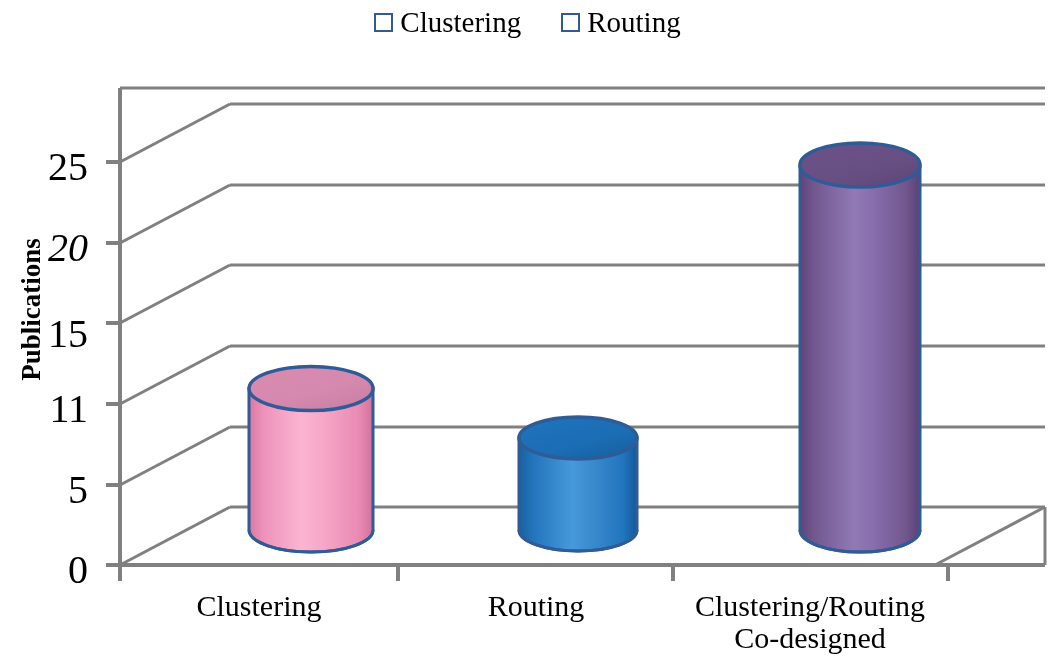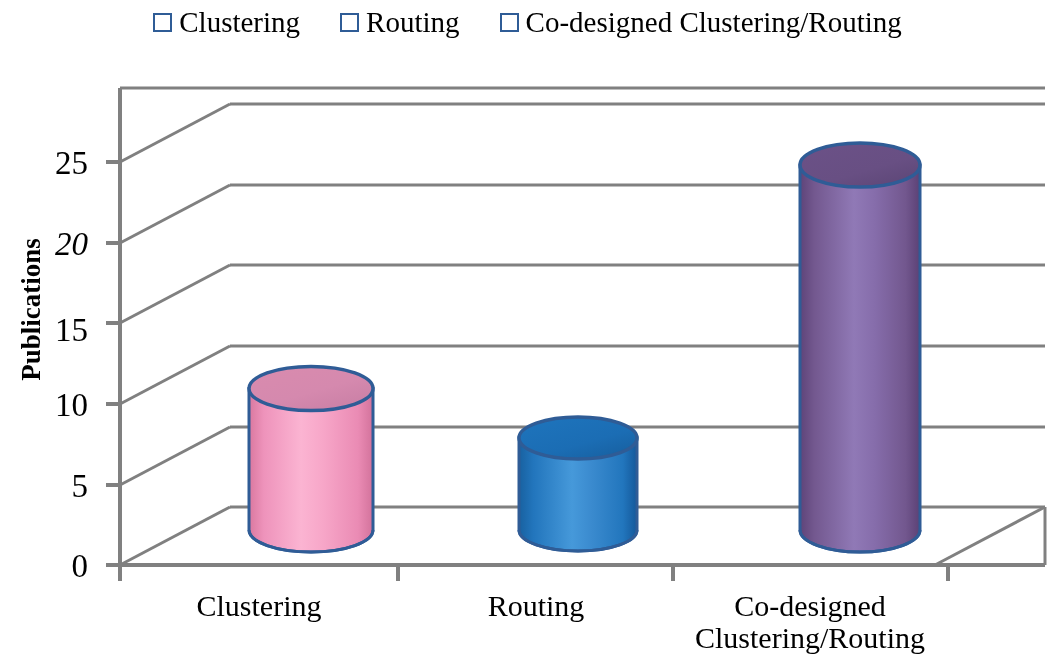--- a/index.html
+++ b/index.html
@@ -43,21 +43,21 @@
     transform-origin:center center;
     font-size:27px;font-weight:bold;color:#000;
     font-family:"Liberation Serif", serif;
     letter-spacing:0px;
   }
 
   
   .ytick{
     position:absolute;
     width:62px;text-align:right;
-    font-size:33px;color:#000;
+    font-size:40px;color:#000;
     font-family:"Liberation Serif", serif;
     line-height:1;
   }
 
   .xtick{
     position:absolute;
     text-align:center;
     font-size:30px;color:#000;
     font-family:"Liberation Serif", serif;
     line-height:1.05;
@@ -77,26 +77,20 @@
       <span class="legend-label">Clustering</span>
     </div>
 
     <div class="legend-item">
       <span class="swatch">
         <span class="swatch-inner" style="background:#2E7FC1"></span>
       </span>
       <span class="legend-label">Routing</span>
     </div>
 
-    <div class="legend-item">
-      <span class="swatch">
-        <span class="swatch-inner" style="background:#7B5FA0"></span>
-      </span>
-      <span class="legend-label">Co-designed Clustering/Routing</span>
-    </div>
 
   </div>
 
   <div class="plot">
 
     <svg width="1055" height="665" viewBox="0 0 1055 665">
       <defs>
 
         <linearGradient id="gradPink" x1="0" y1="0" x2="1" y2="0">
           <stop offset="0%" stop-color="#D9789F"></stop>
@@ -230,27 +224,27 @@
         <line x1="120" y1="88" x2="230" y2="88"></line>
         <line x1="230" y1="88" x2="1045" y2="88"></line>
       </g>
     </svg>
 
     <div class="ytitle">Publications</div>
 
     <div class="ytick" style="left:26px;top:147px;">25</div>
     <div class="ytick" style="left:26px;top:228px;font-style:italic;">20</div>
     <div class="ytick" style="left:26px;top:314px;">15</div>
-    <div class="ytick" style="left:26px;top:389px;">10</div>
+    <div class="ytick" style="left:26px;top:389px;">11</div>
     <div class="ytick" style="left:26px;top:470px;">5</div>
     <div class="ytick" style="left:26px;top:550px;">0</div>
 
     <div class="xtick" style="left:139px;top:590px;width:240px;">Clustering</div>
 
     <div class="xtick" style="left:416px;top:590px;width:240px;">Routing</div>
 
     <div class="xtick" style="left:690px;top:590px;width:240px;">
+      <div>Clustering/Routing</div>
       <div>Co-designed</div>
-      <div>Clustering/Routing</div>
     </div>
 
   </div>
 </div>
 
 </body></html>

